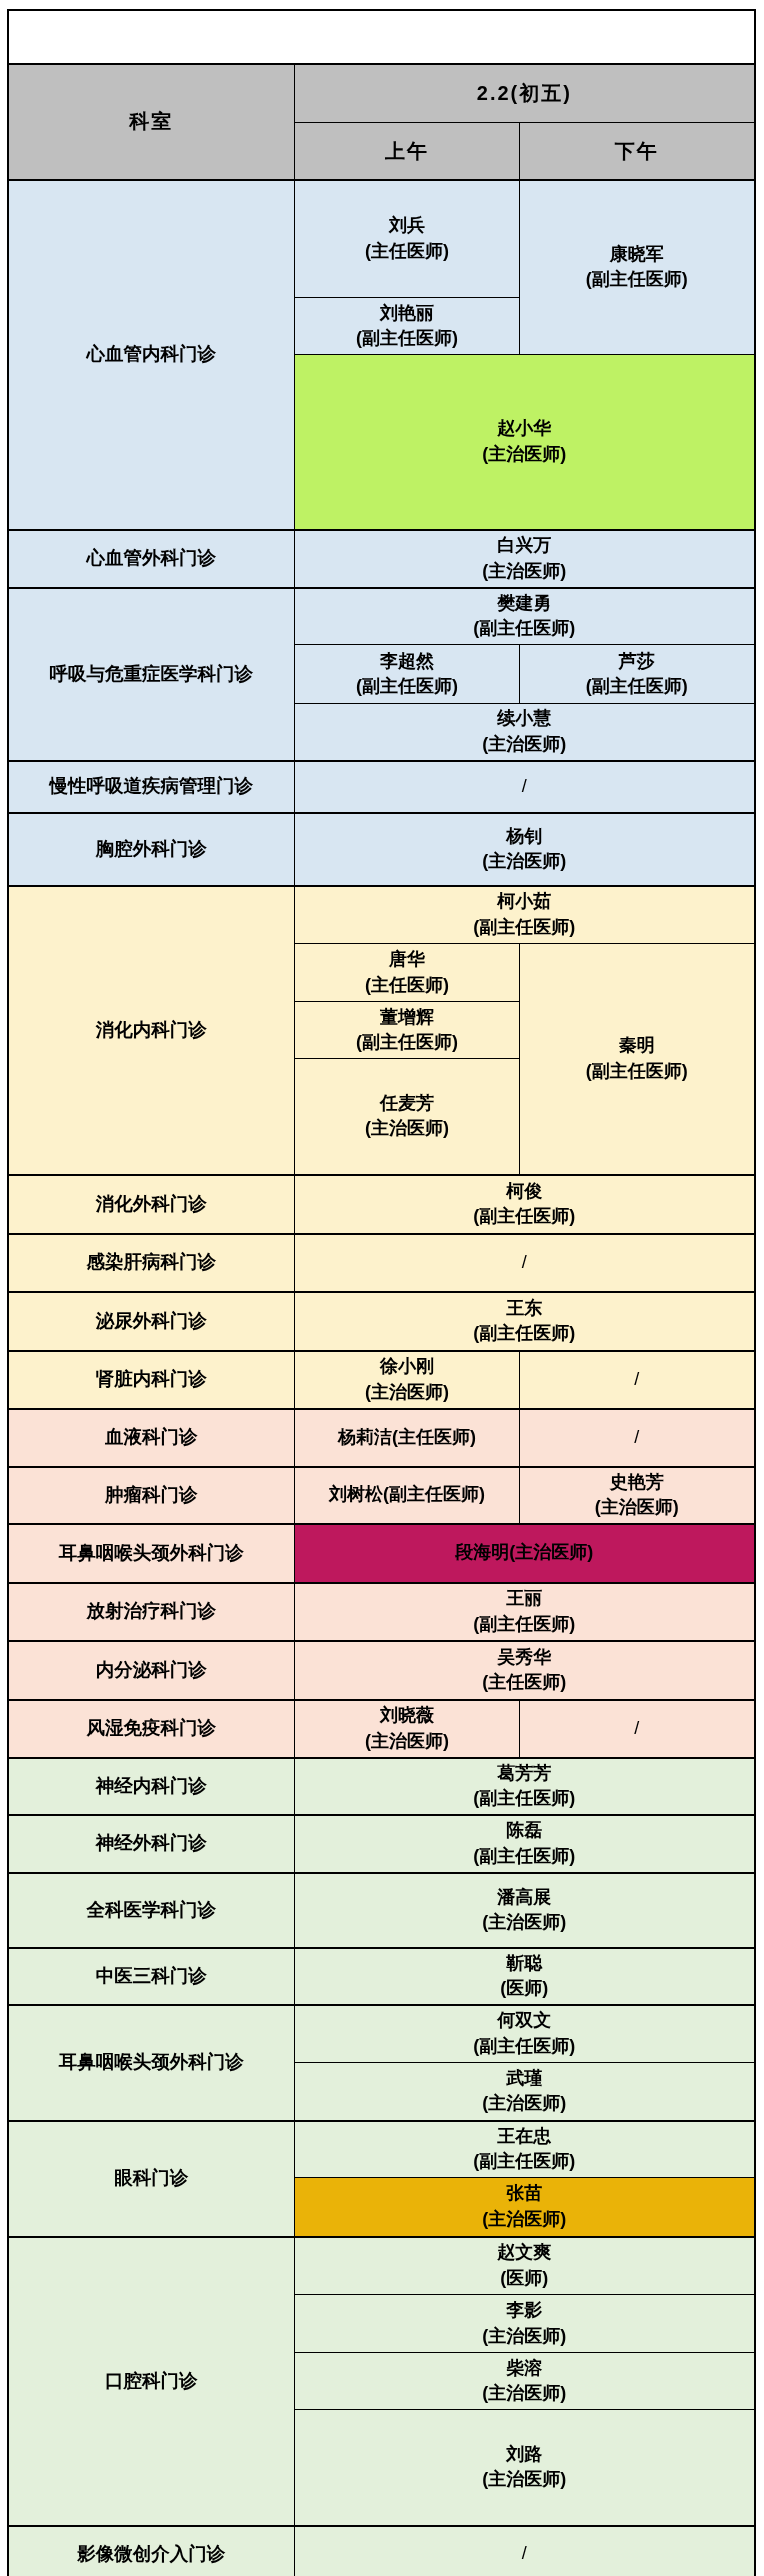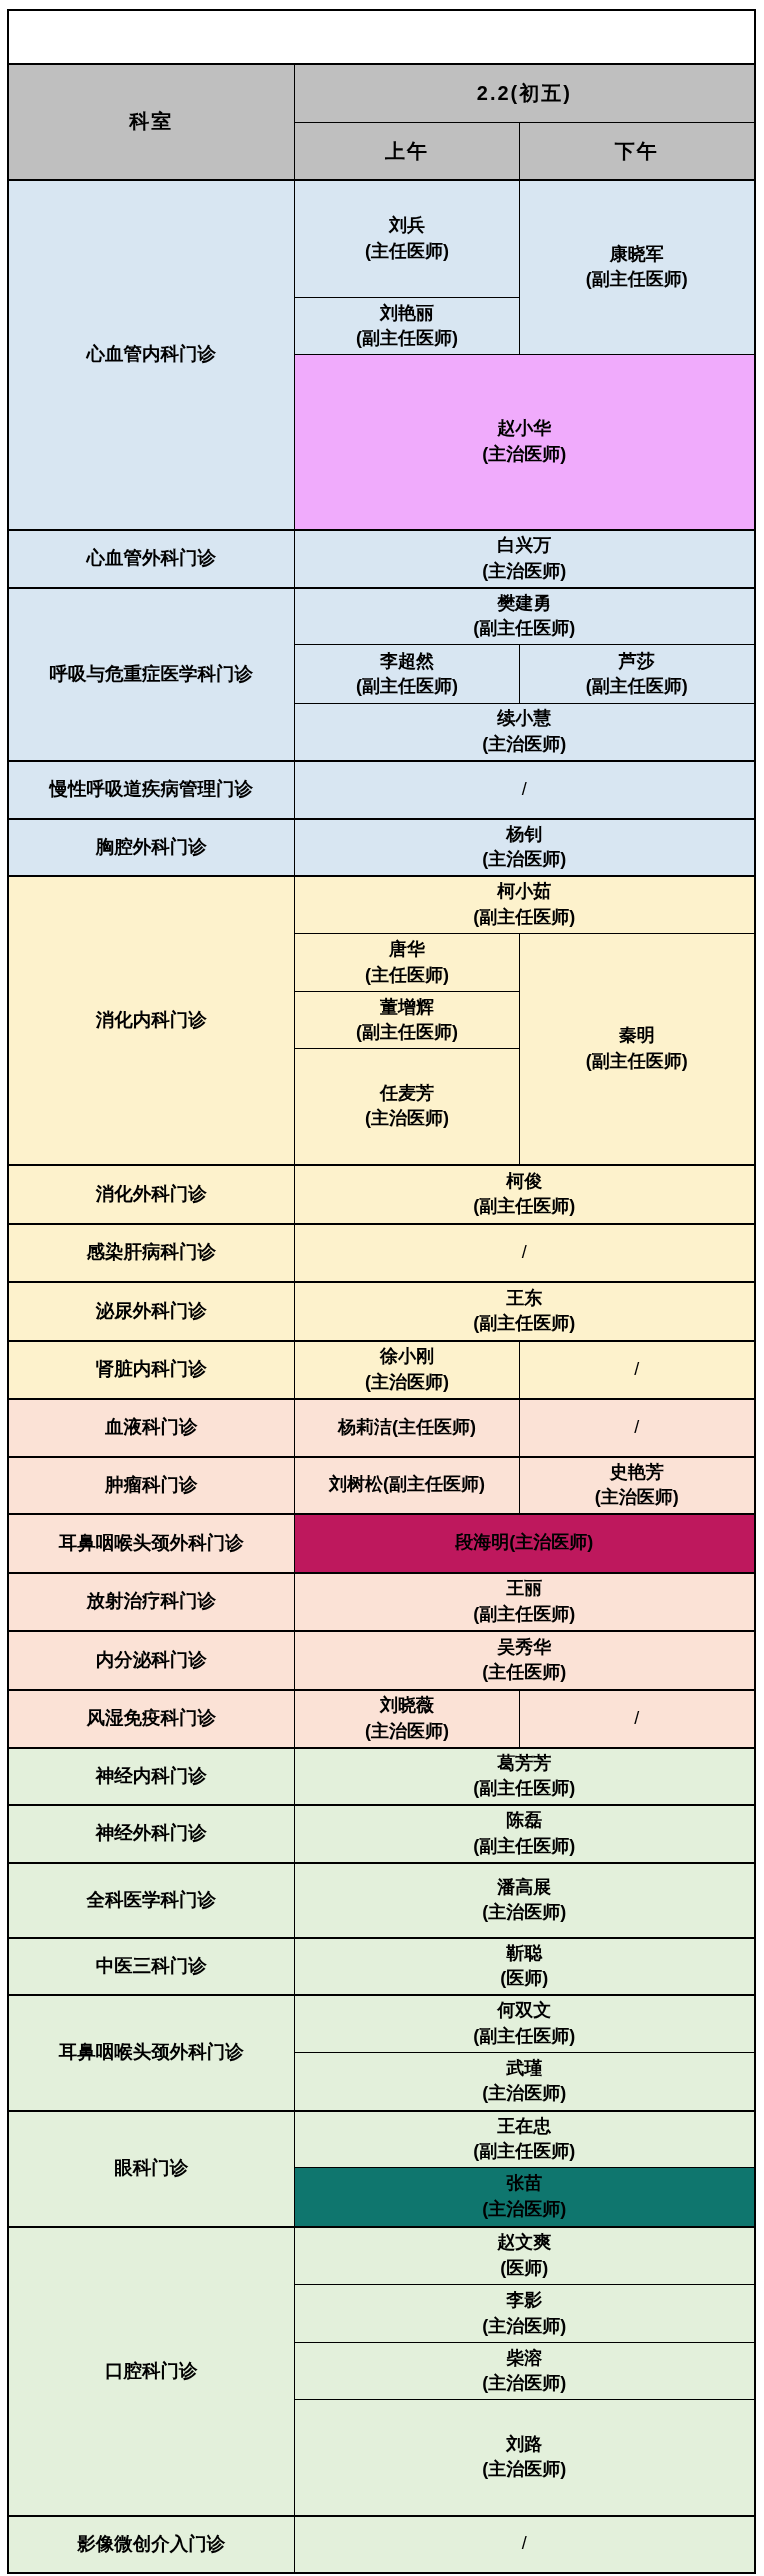--- a/index.html
+++ b/index.html
@@ -68,21 +68,21 @@
           <div>(副主任医师)</div>
         </td>
       </tr>
       <tr style="height: 57px;">
         <td class="doctor" style="background-color: rgb(216, 230, 242);">
           <div>刘艳丽</div>
           <div>(副主任医师)</div>
         </td>
       </tr>
       <tr style="height: 175px;">
-        <td class="doctor" colspan="2" style="background-color: #f0abfc;">
+        <td class="doctor" colspan="2" style="background-color: #bef264;">
           <div>赵小华</div>
           <div>(主治医师)</div>
         </td>
       </tr>
       <tr class="sec" style="height: 58px;">
         <td class="dept" style="background-color: rgb(216, 230, 242);">
           <div>心血管外科门诊</div>
         </td>
         <td class="doctor" colspan="2" style="background-color: rgb(216, 230, 242);">
           <div>白兴万</div>
@@ -107,29 +107,29 @@
           <div>芦莎</div>
           <div>(副主任医师)</div>
         </td>
       </tr>
       <tr style="height: 57px;">
         <td class="doctor" colspan="2" style="background-color: rgb(216, 230, 242);">
           <div>续小慧</div>
           <div>(主治医师)</div>
         </td>
       </tr>
-      <tr class="sec" style="height: 58px;">
+      <tr class="sec" style="height: 52px;">
         <td class="dept" style="background-color: rgb(216, 230, 242);">
           <div>慢性呼吸道疾病管理门诊</div>
         </td>
         <td class="slash" colspan="2" style="background-color: rgb(216, 230, 242);">
           <div>/</div>
         </td>
       </tr>
-      <tr class="sec" style="height: 57px; margin-top: 8px;">
+      <tr class="sec" style="height: 73px; margin-top: 8px;">
         <td class="dept" style="background-color: rgb(216, 230, 242);">
           <div>胸腔外科门诊</div>
         </td>
         <td class="doctor" colspan="2" style="background-color: rgb(216, 230, 242);">
           <div>杨钊</div>
           <div>(主治医师)</div>
         </td>
       </tr>
       <tr class="sec" style="height: 58px;">
         <td class="dept" rowspan="4" style="background-color: rgb(253, 242, 204);">
@@ -315,21 +315,21 @@
       <tr class="sec" style="height: 57px;">
         <td class="dept" rowspan="2" style="background-color: rgb(227, 240, 219);">
           <div>眼科门诊</div>
         </td>
         <td class="doctor" colspan="2" style="background-color: rgb(227, 240, 219);">
           <div>王在忠</div>
           <div>(副主任医师)</div>
         </td>
       </tr>
       <tr style="height: 59px;">
-        <td class="doctor" colspan="2" style="background-color: #0f766e;">
+        <td class="doctor" colspan="2" style="background-color: #eab308;">
           <div>张苗</div>
           <div>(主治医师)</div>
         </td>
       </tr>
       <tr class="sec" style="height: 58px;">
         <td class="dept" rowspan="4" style="background-color: rgb(227, 240, 219);">
           <div>口腔科门诊</div>
         </td>
         <td class="doctor" colspan="2" style="background-color: rgb(227, 240, 219);">
           <div>赵文爽</div>

